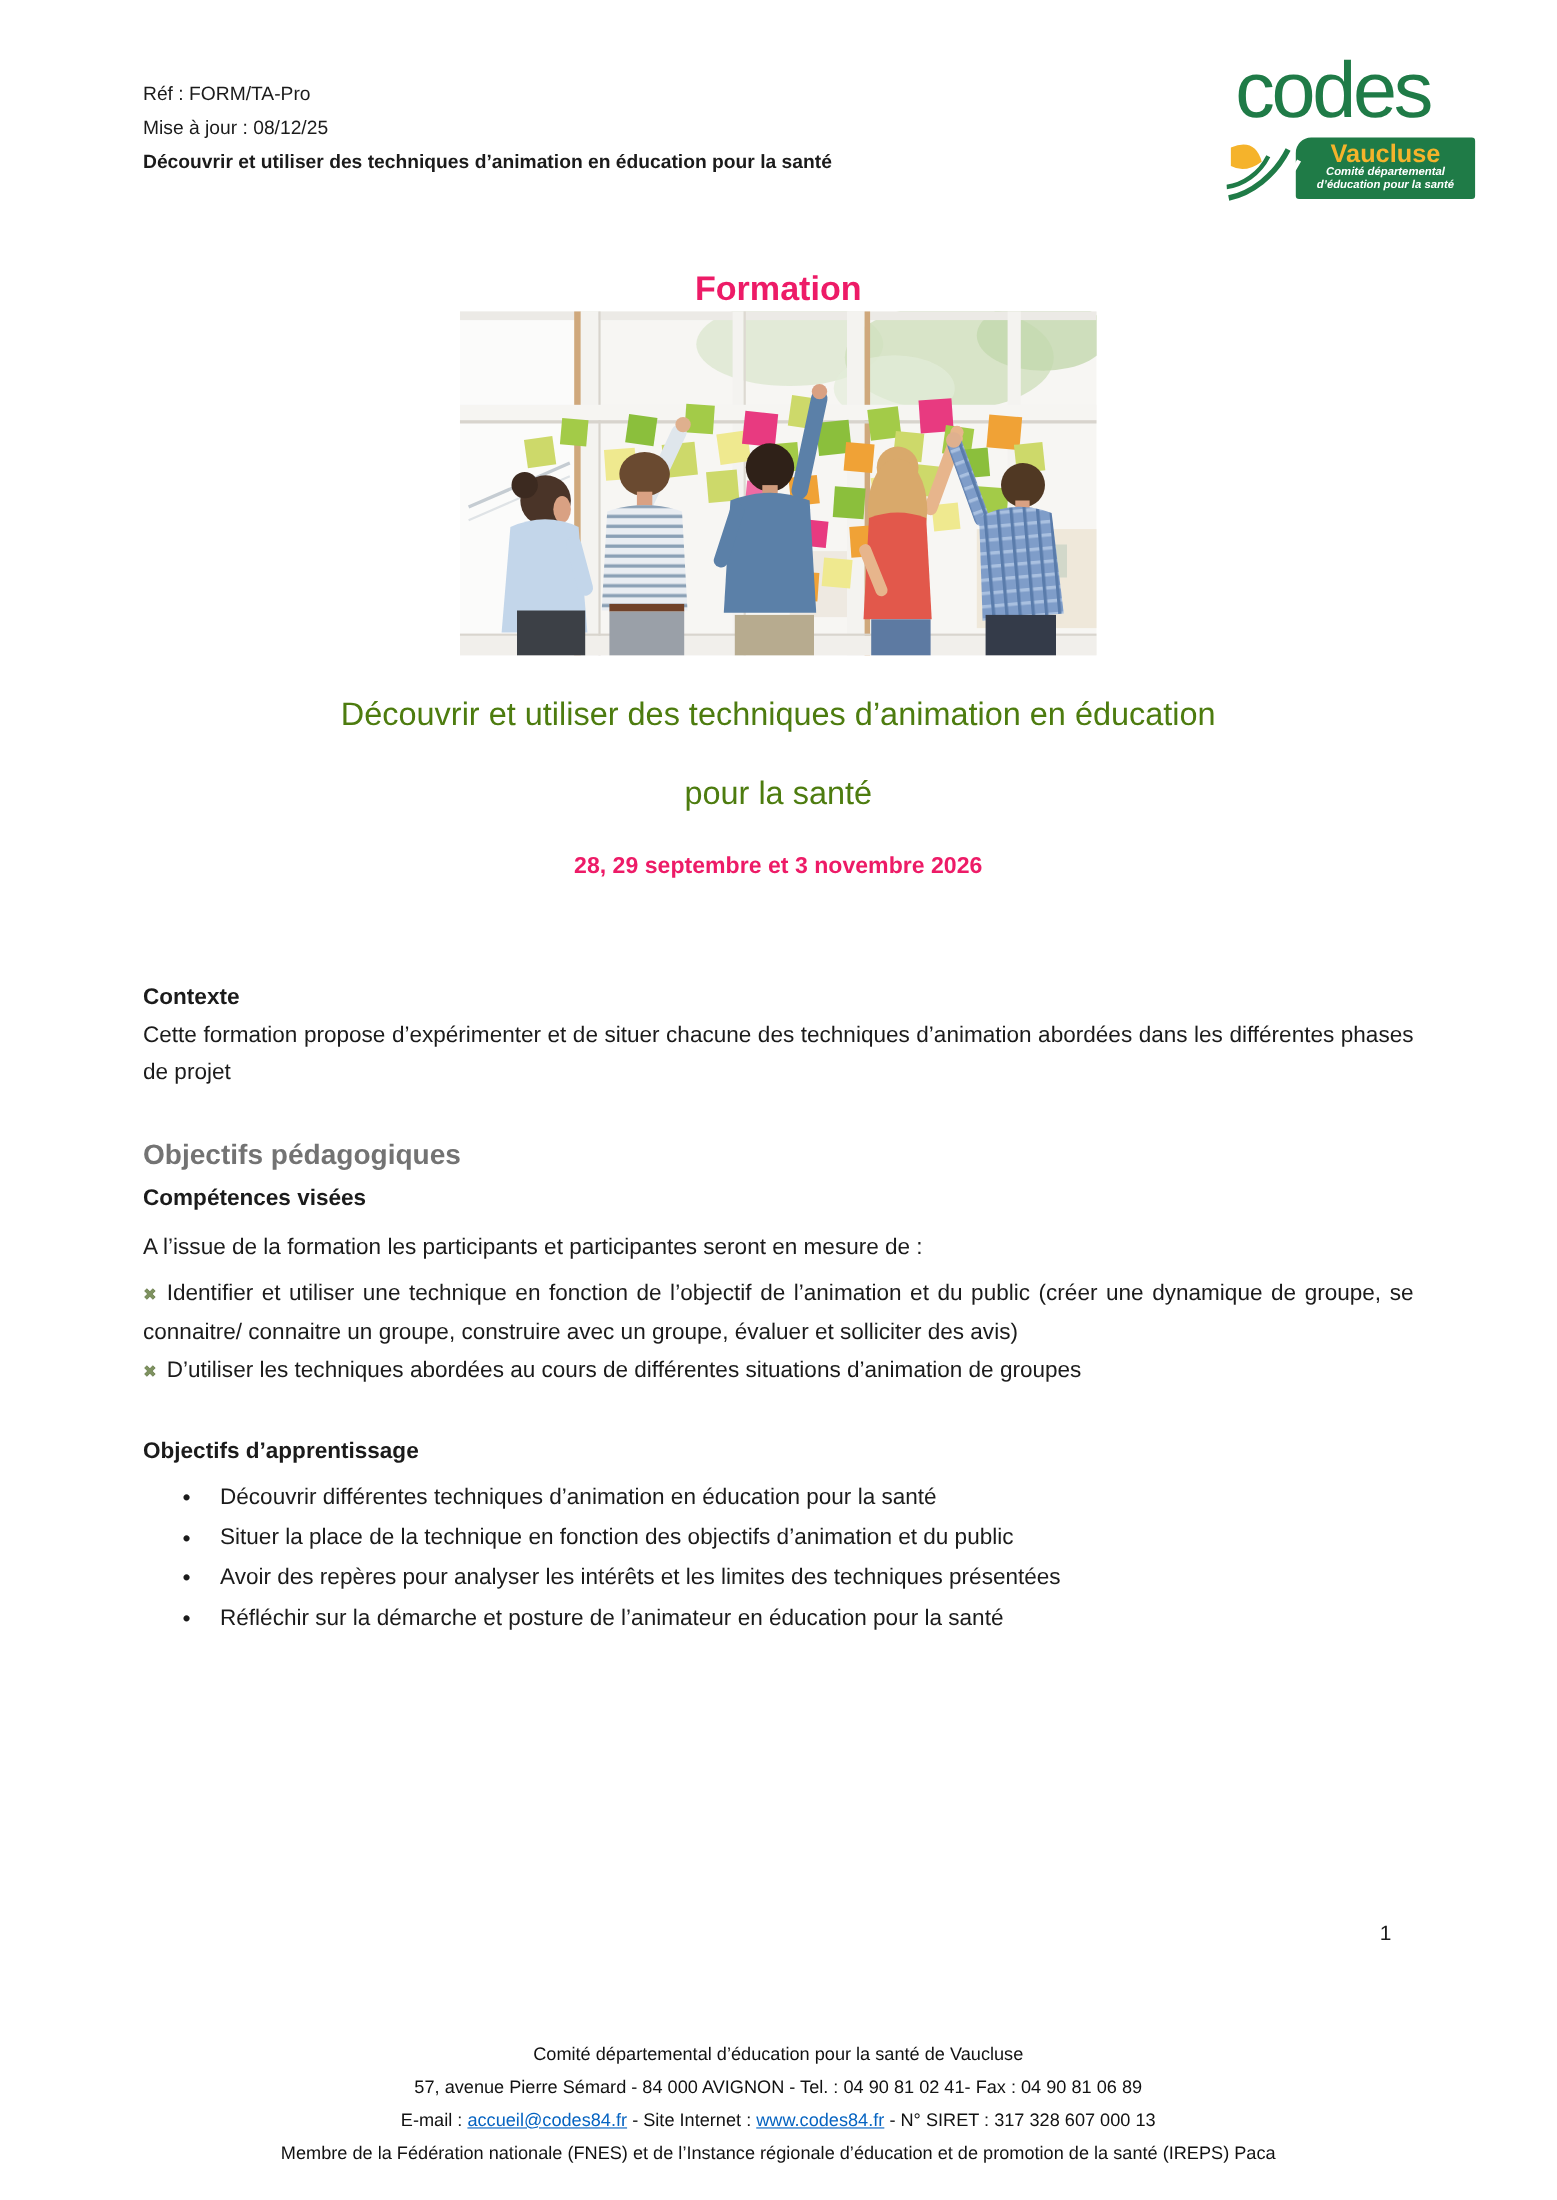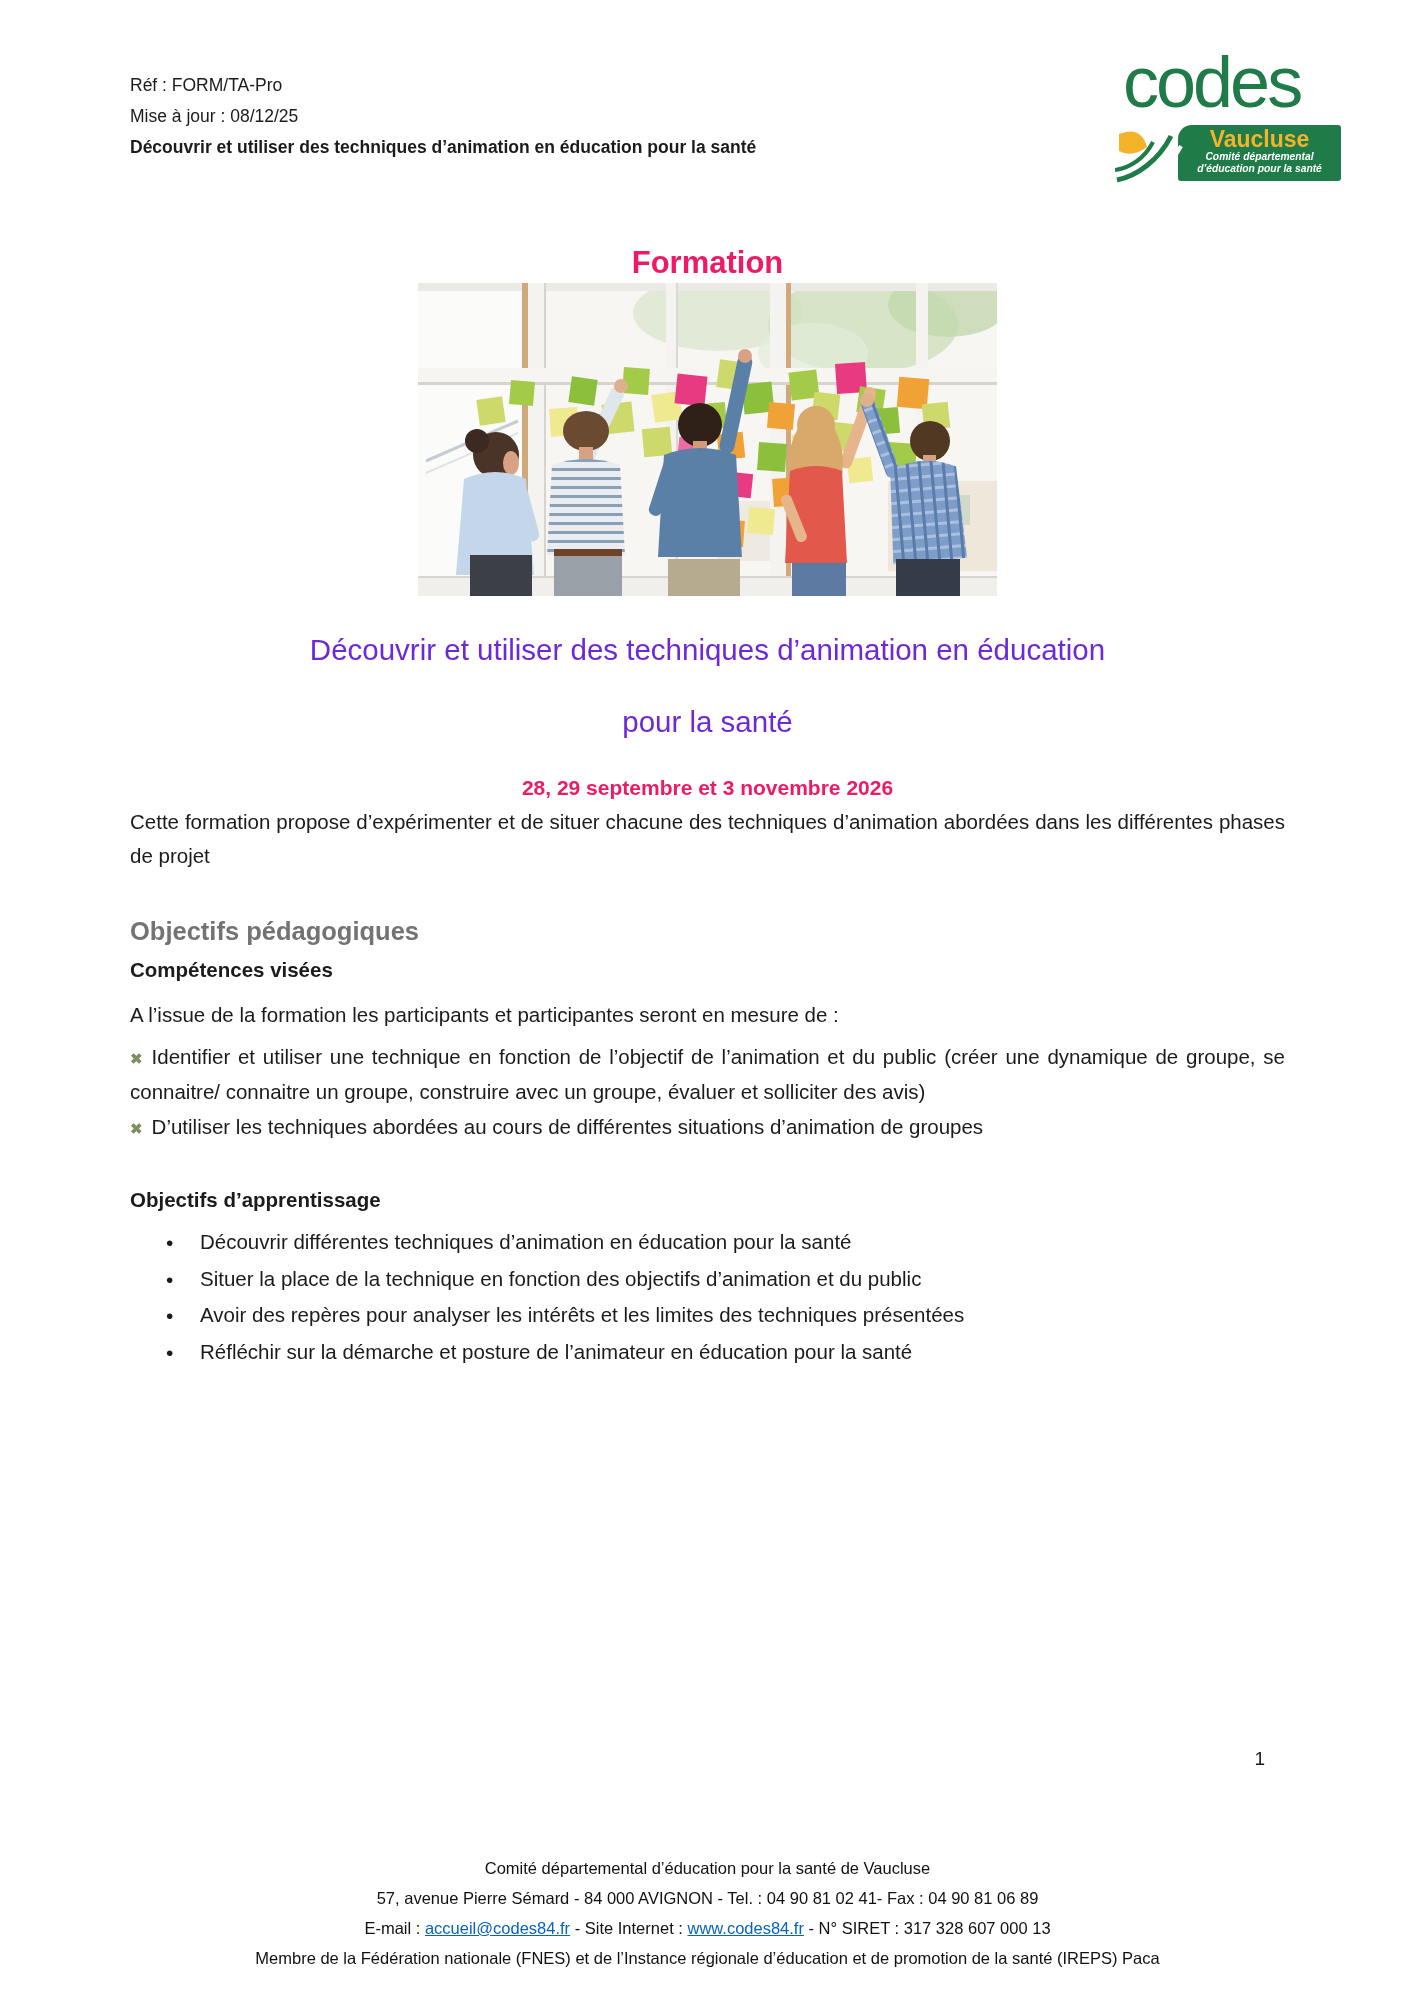--- a/index.html
+++ b/index.html
@@ -27,21 +27,21 @@
   .logo-banner .sub{display:block;font-size:10.3px;font-style:italic;font-weight:bold;line-height:1.18;}
   .logo-swoosh{position:absolute;left:-4px;bottom:-3px;}
 
   
   .formation{margin-top:66px;text-align:center;font-size:31px;font-weight:bold;color:#ed1b67;line-height:1.05;}
 
   
   .photo-wrap{width:579px;height:313px;margin:3px auto 0 auto;}
 
   
-  .main-title{margin-top:39px;text-align:center;font-size:29.5px;line-height:1.05;color:#6d28d9;}
+  .main-title{margin-top:39px;text-align:center;font-size:29.5px;line-height:1.05;color:#4d7c0f;}
   .main-title.l2{margin-top:41px;}
   .date-line{margin-top:39px;text-align:center;font-size:21px;font-weight:bold;color:#ed1b67;}
 
   
   .sec-heading{margin-top:95px;font-size:20.5px;font-weight:bold;}
   .body-par{margin-top:5px;font-size:20.5px;line-height:1.62;text-align:justify;}
   .op-heading{margin-top:45px;font-size:25.5px;font-weight:bold;color:#737373;}
   .op-sub{margin-top:12px;font-size:20.5px;font-weight:bold;}
   .op-intro{margin-top:21px;font-size:20.5px;}
   .xitem{margin:0;font-size:20.5px;line-height:1.7;text-align:justify;}
@@ -213,20 +213,21 @@
         <path d="M476,184 q34,-14 66,2 l3,92 h-74 z" fill="url(#plaid)" transform="rotate(-5 510 230)"></path>
         <rect x="478" y="276" width="64" height="37" fill="#343b49"></rect>
       </g>
     </svg>
   </div>
 
   <div class="main-title">Découvrir et utiliser des techniques d’animation en éducation</div>
   <div class="main-title l2">pour la santé</div>
   <div class="date-line">28, 29 septembre et 3 novembre 2026</div>
 
+  <div class="sec-heading">Contexte</div>
   <p class="body-par">Cette formation propose d’expérimenter et de situer chacune des techniques d’animation abordées dans les différentes phases de projet</p>
 
   <div class="op-heading">Objectifs pédagogiques</div>
   <div class="op-sub">Compétences visées</div>
   <div class="op-intro">A l’issue de la formation les participants et participantes seront en mesure de :</div>
 
   <p class="xitem first"><span class="xicon"></span><span>Identifier et utiliser une technique en fonction de l’objectif de l’animation et du public (créer une dynamique de groupe, se connaitre/ connaitre un groupe, construire avec un groupe, évaluer et solliciter des avis)</span><span class="it"></span></p>
   <p class="xitem"><span class="xicon"></span><span>D’utiliser les techniques abordées au cours de différentes situations d’animation de groupes</span><span class="it"></span></p>
 
   <div class="oa-heading">Objectifs d’apprentissage</div>

